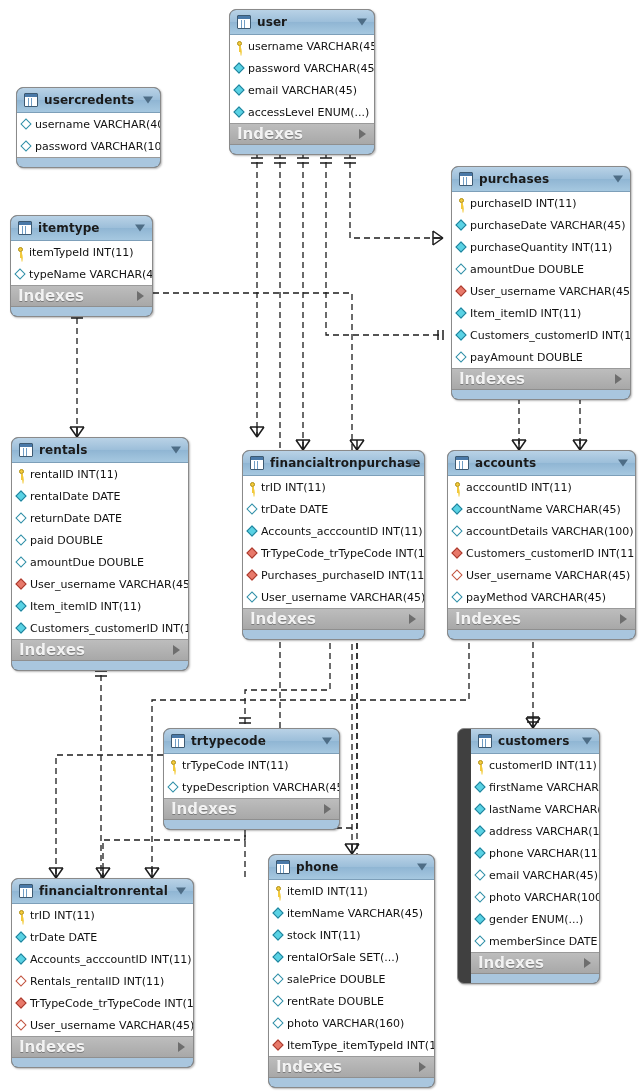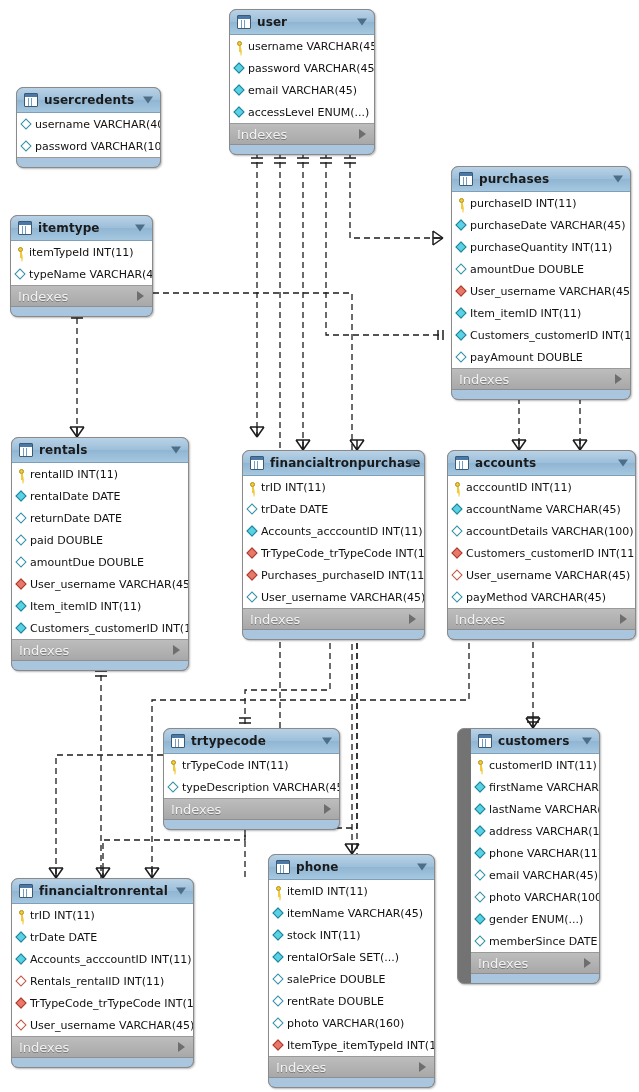--- a/index.html
+++ b/index.html
@@ -10,21 +10,21 @@
   }
   #canvas{position:absolute;inset:0;width:639px;height:1092px;}
   #wires{position:absolute;left:0;top:0;width:639px;height:1092px;pointer-events:none;}
 
   
   .tbl{
     position:absolute;
     box-sizing:border-box;
     border:1px solid #8a8a8a;
     border-radius:7px;
-    background:#737373;
+    background:#404040;
     box-shadow:1px 1px 2px rgba(0,0,0,.28);
     overflow:hidden;
   }
   .tbl-hdr{
     height:24px;
     display:flex;align-items:center;
     padding:0 6px 0 7px;
     background:linear-gradient(to bottom,#b9d2e6 0%,#9dbfda 48%,#8fb5d3 50%,#a6c8e0 100%);
     border-bottom:1px solid #7d9fb9;
     position:relative;
@@ -75,21 +75,21 @@
   }
   .gl.dia.fill::before{background:#59d2e4;border-color:#1f7f99;}
   .gl.dia.red::before{background:#e8796a;border-color:#a8392c;}
   .gl.dia.redh::before{background:#ffffff;border-color:#c2543f;}
 
   .idx{
     height:20px;display:flex;align-items:center;padding:0 6px 0 7px;
     background:linear-gradient(to bottom,#bdbdbd,#a8a8a8);
     border-bottom:1px solid #8f8f8f;position:relative;
   }
-  .idx .itxt{font-size:13px;font-weight:normal;color:#f2f2f2;text-shadow:0 1px 0 #7a7a7a;}
+  .idx .itxt{font-size:15px;font-weight:bold;color:#f2f2f2;text-shadow:0 1px 0 #7a7a7a;}
   .idx .tri{
     position:absolute;right:8px;top:50%;transform:translateY(-50%);
     width:0;height:0;border-top:5px solid transparent;border-bottom:5px solid transparent;
     border-left:7px solid #6e6e6e;
   }
   .foot{height:9px;background:#a9c6de;}
 </style>
 </head>
 <body>
 

